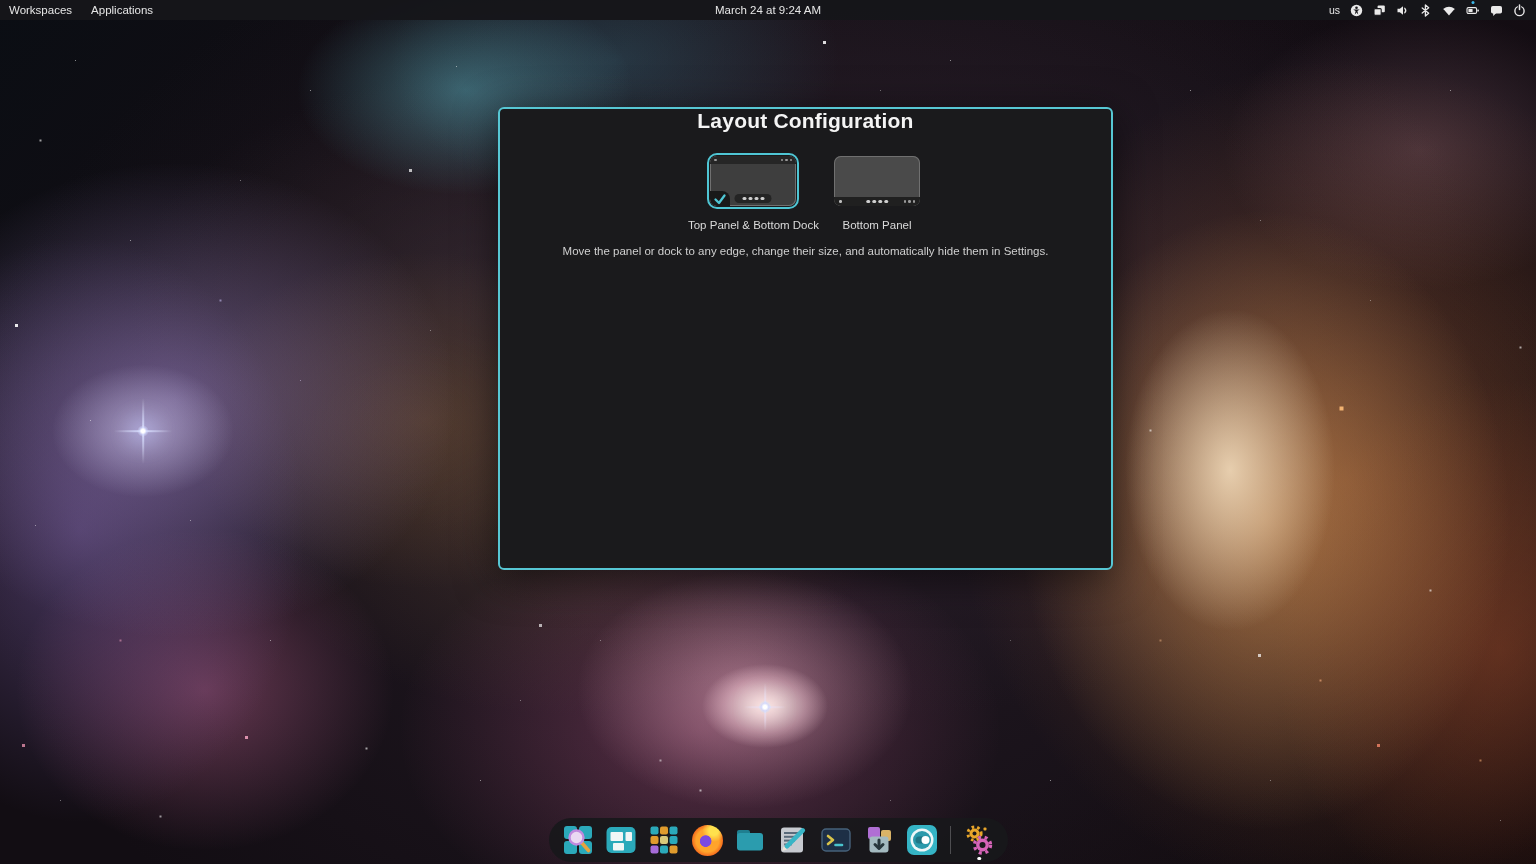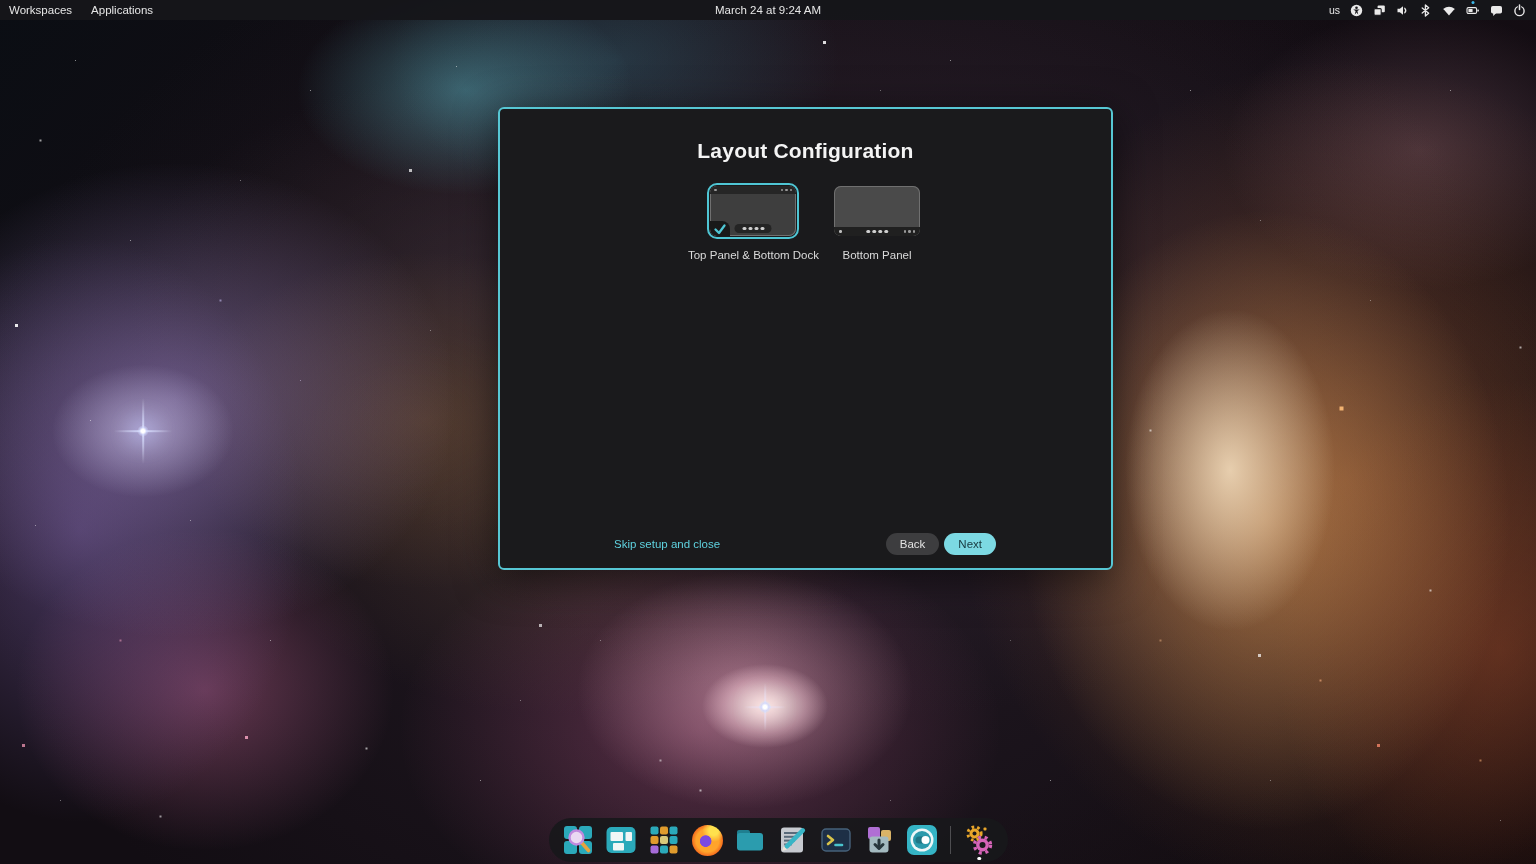--- a/index.html
+++ b/index.html
@@ -86,21 +86,21 @@
   .kbd-layout { font-size: 10.5px; }
   .tray { display: flex; align-items: center; height: 13px; position: relative; cursor: pointer; }
   .tray svg { display: block; }
   .charge-dot { position: absolute; top: -3px; left: 50%; transform: translateX(-50%);
     width: 3px; height: 3px; border-radius: 50%; }
 
   
   .dialog { position: absolute; left: 498px; top: 107px; width: 615px; height: 463px; z-index: 6;
     background: #1a1a1c; border: 2px solid #57c7d4; border-radius: 6px;
     box-shadow: 0 8px 42px rgba(0,0,0,.55); color: #e8e8e8; }
-  .dialog-title { margin-top: 30px; text-align: center; font-size: 21px; font-weight: 700;
+  .dialog-title { text-align: center; font-size: 21px; font-weight: 700;
     color: #f4f4f4; letter-spacing: .2px; }
   .options-row { margin-top: 20px; display: flex; justify-content: center; align-items: flex-start; gap: 12px; }
   .option { display: flex; flex-direction: column; align-items: center; cursor: pointer; }
   .thumb-frame { border: 2px solid transparent; border-radius: 10px; padding: 1px; }
   .option.selected .thumb-frame { border-color: #4fc6d4; }
   .thumb { width: 86px; height: 50px; border-radius: 7px; position: relative; overflow: hidden;
     box-shadow: inset 0 0 0 1px #707070; }
   .thumb-a { background: #3e3e3e; }
   .thumb-b { background: #4a4a4a; }
   .mini-topbar { height: 8px; background: #262626; display: flex; align-items: center; }
@@ -266,28 +266,22 @@
                 <span class="mdot"></span>
                 <span class="mdot"></span>
             </span>
           </div>
         </div>
       </div>
       <div class="option-label">Bottom Panel</div>
     </div>
   </div>
 
-
-  <div class="dialog-footer">
-    <span class="skip-link">Skip setup and close</span>
-    <div class="btn-row">
-      <button class="btn btn-back">Back</button>
-      <button class="btn btn-next">Next</button>
-    </div>
-  </div>
+  <div class="dialog-desc">Move the panel or dock to any edge, change their size, and automatically hide them in Settings.</div>
+
 </div>
 
 <div class="dock">
   <div class="dock-icon">
     <svg width="34" height="34" viewBox="0 0 34 34">
       <rect x="3" y="3" width="13" height="13" rx="3" fill="#2ba9ba"></rect>
         <rect x="18" y="3" width="13" height="13" rx="3" fill="#2ba9ba"></rect>
       <rect x="3" y="18" width="13" height="13" rx="3" fill="#2ba9ba"></rect>
         <rect x="18" y="18" width="13" height="13" rx="3" fill="#2ba9ba"></rect>
       <line x1="21" y1="20" x2="27.5" y2="27.5" stroke="#e8a33d" stroke-width="3.6" stroke-linecap="round"></line>

